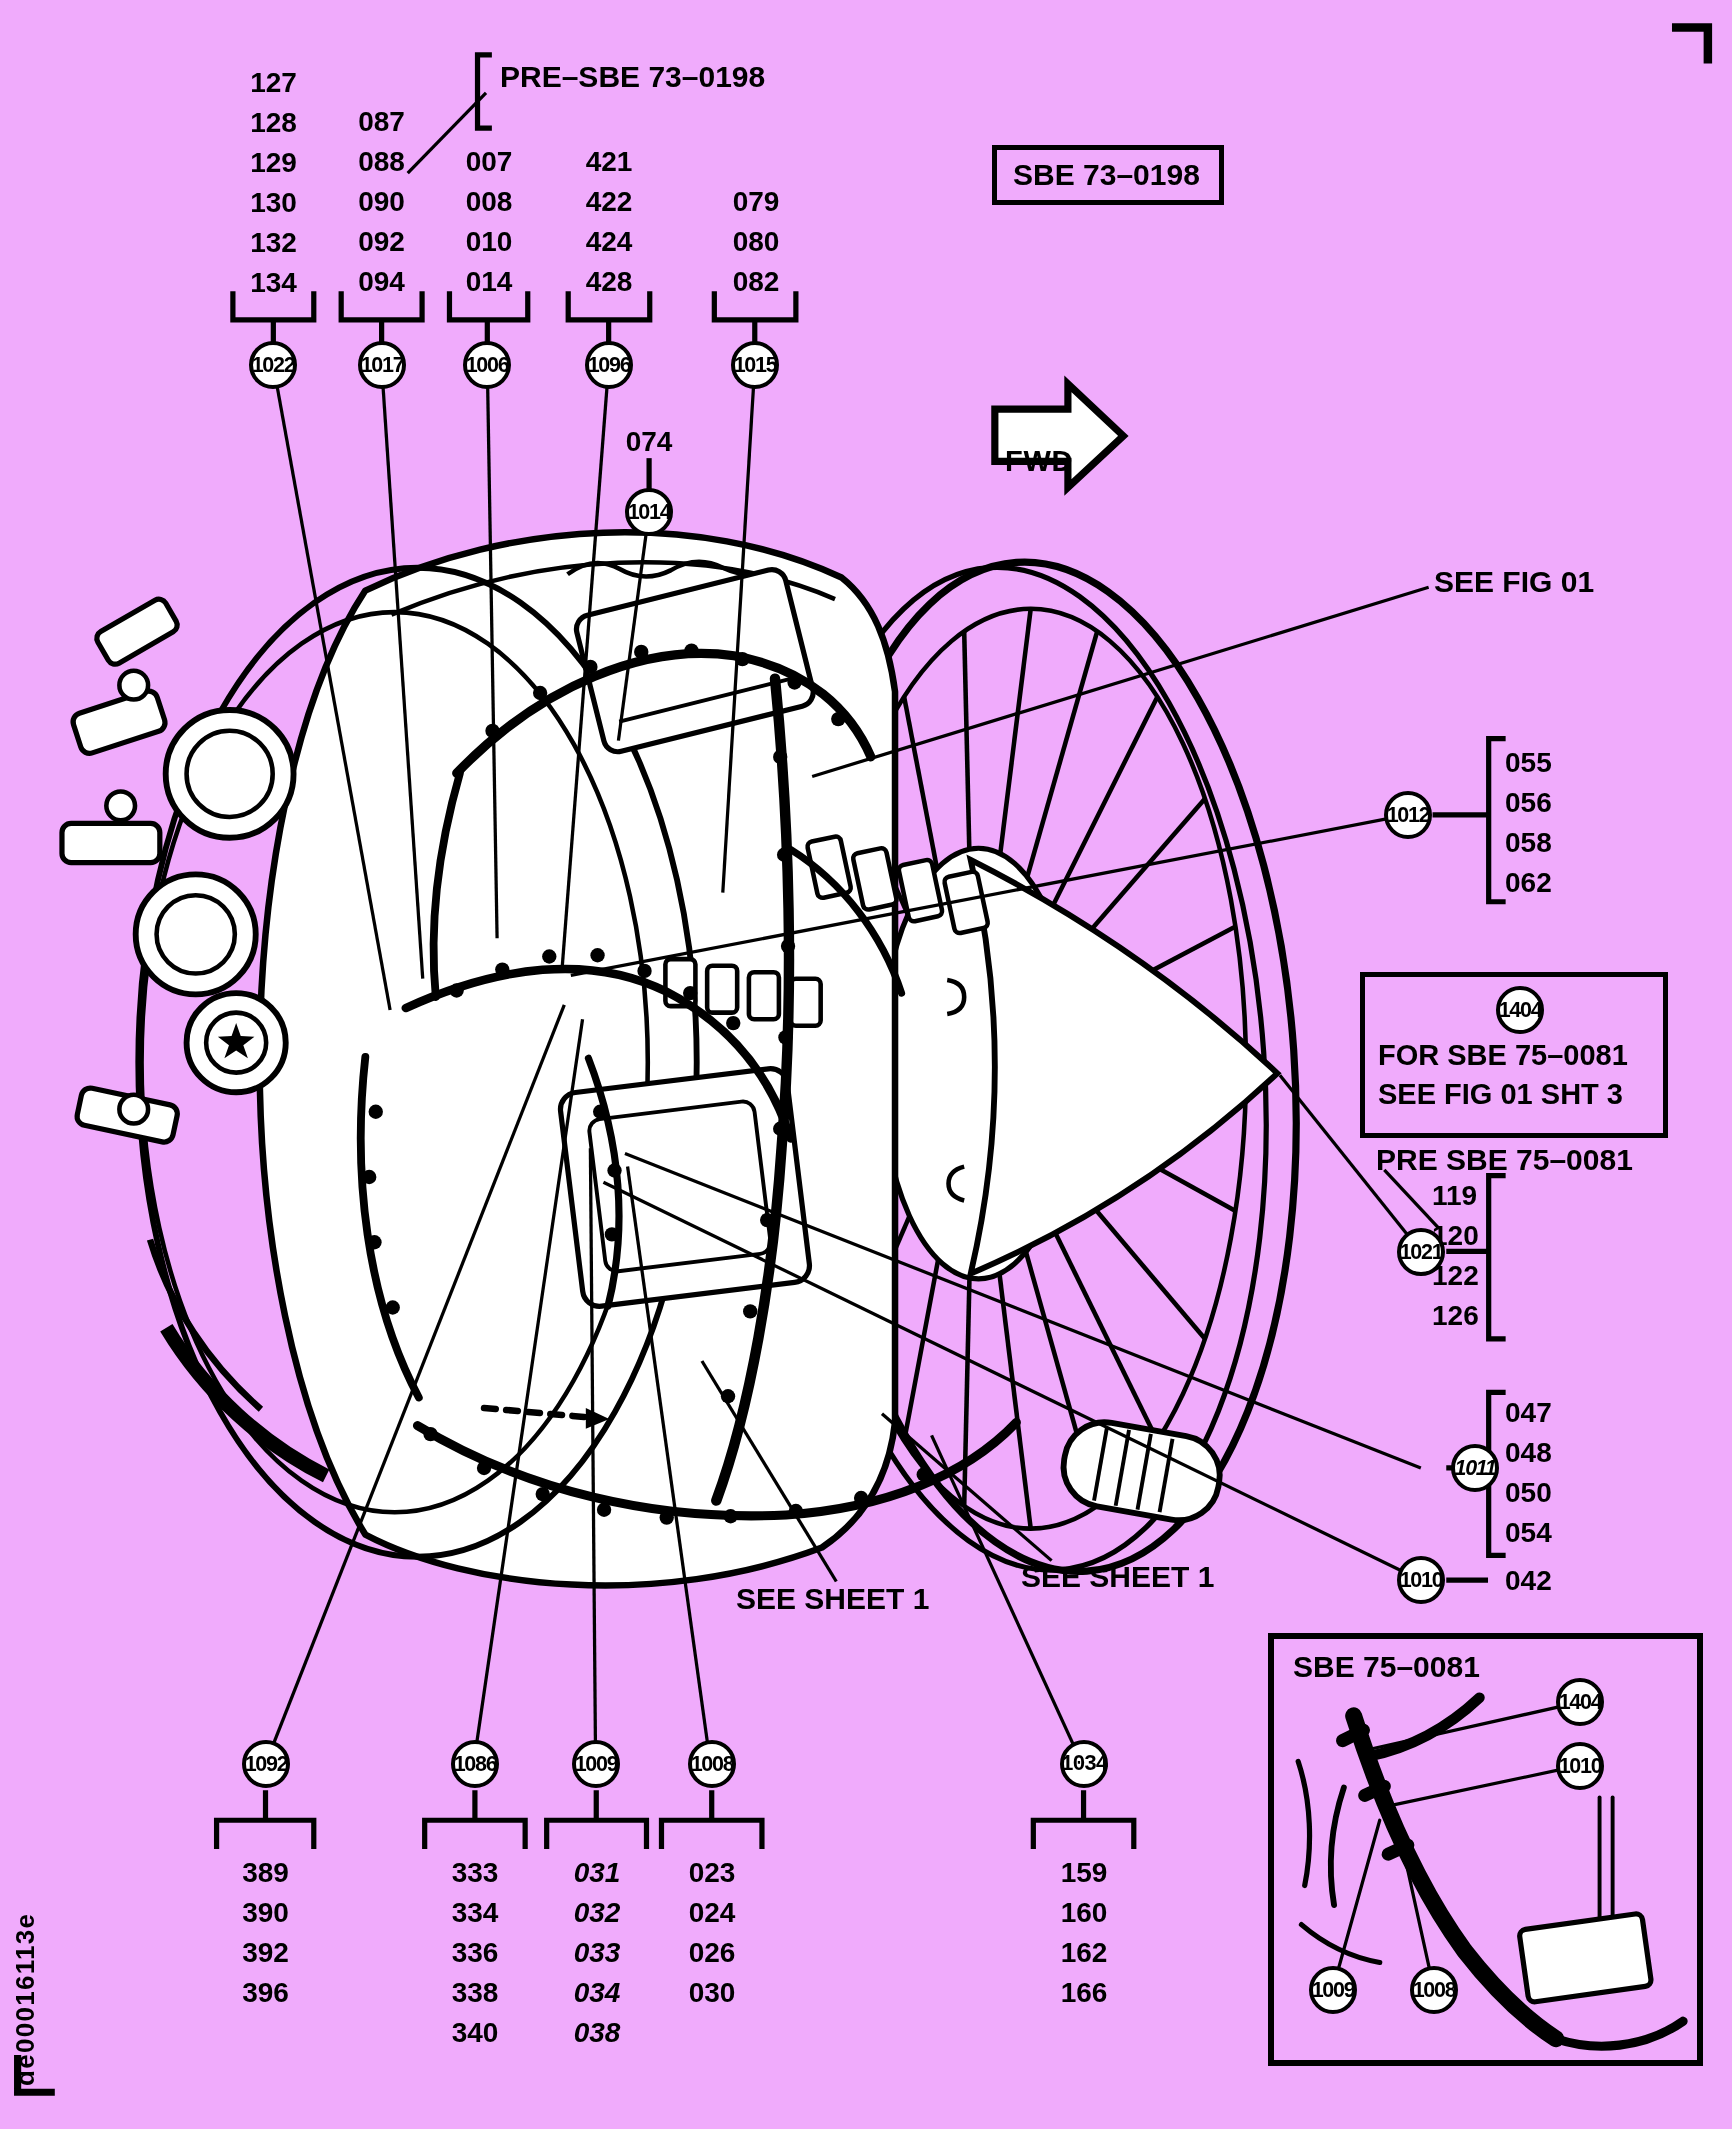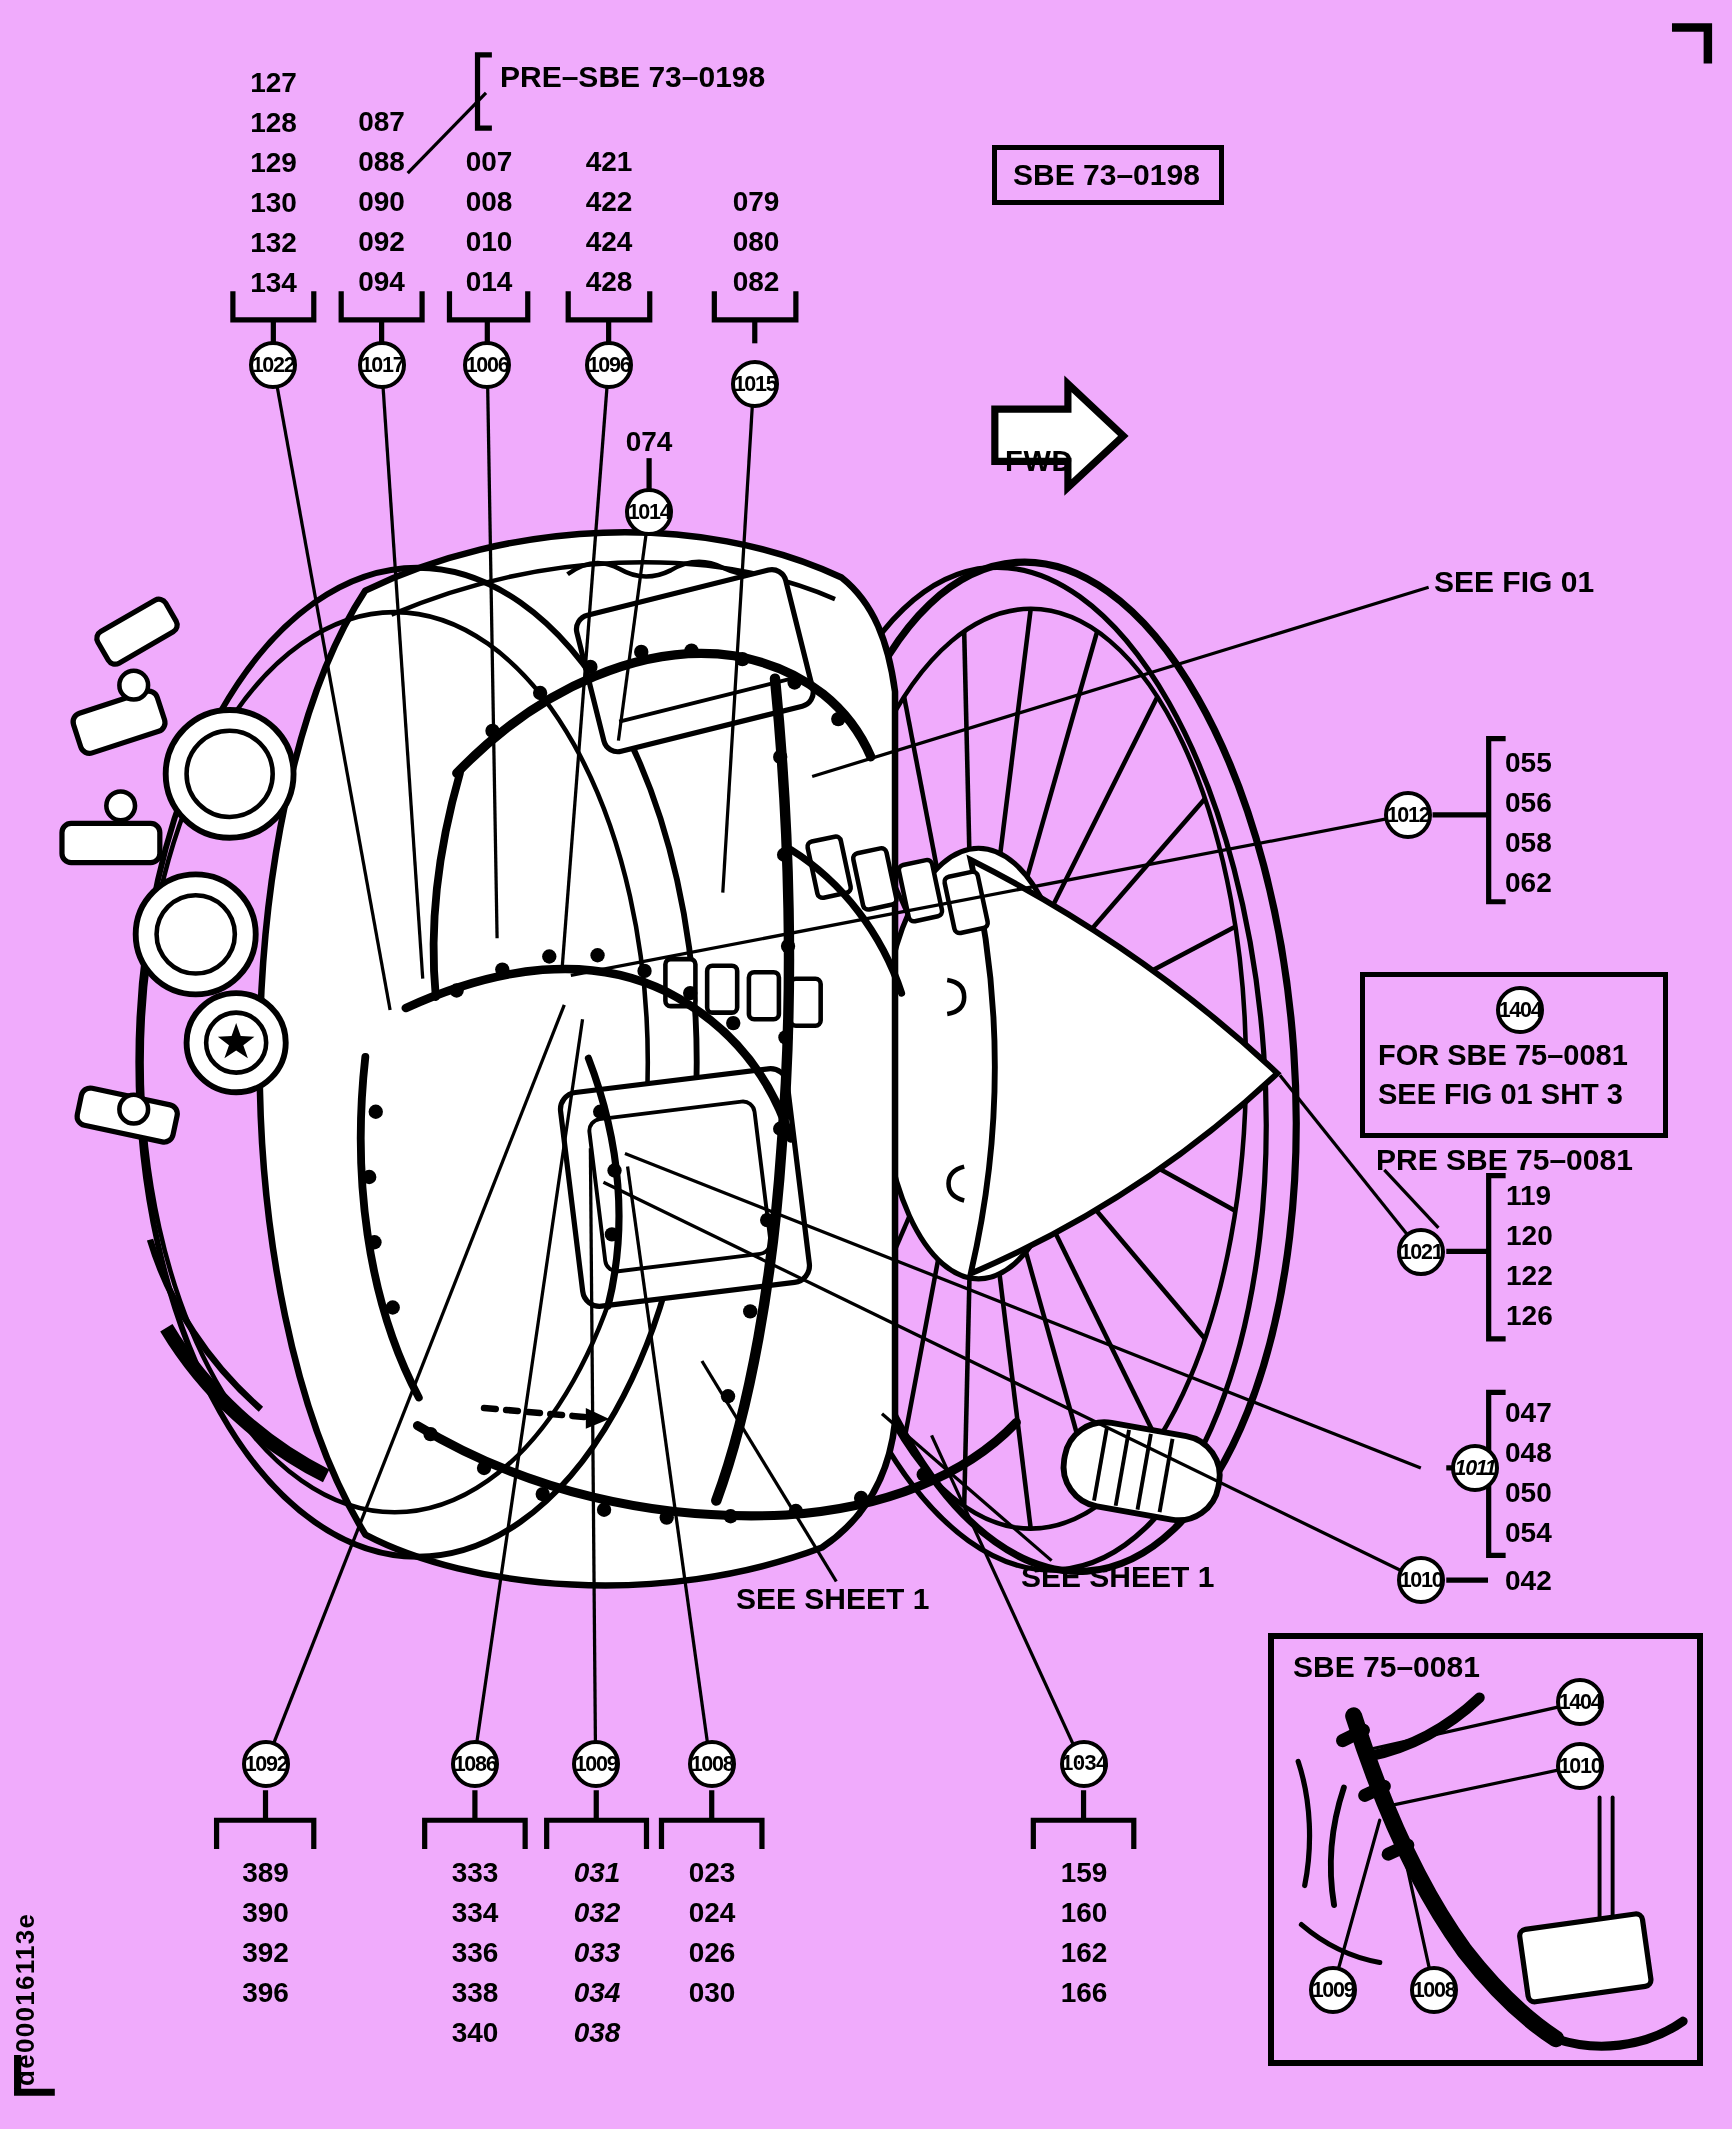--- a/index.html
+++ b/index.html
@@ -297,21 +297,21 @@
   <div class="num-col" style="left:715px;top:182px;width:82px;">
     <span>079</span>
     <span>080</span>
     <span>082</span>
   </div>
 
   <div class="co" style="left:273px;top:365px;">1022</div>
   <div class="co" style="left:382px;top:365px;">1017</div>
   <div class="co" style="left:487px;top:365px;">1006</div>
   <div class="co" style="left:609px;top:365px;">1096</div>
-  <div class="co" style="left:755px;top:384px;">1015</div>
+  <div class="co" style="left:755px;top:365px;">1015</div>
 
   <div class="lbl" style="left:500px;top:60px;">PRE–SBE 73–0198</div>
 
   <div class="box" style="left:992px;top:145px;width:232px;height:60px;"></div>
   <div class="lbl" style="left:1013px;top:158px;">SBE 73–0198</div>
 
   <div class="fwd-txt" style="left:1005px;top:421px;">FWD</div>
 
   <div class="num-col" style="left:610px;top:422px;width:78px;">
     <span>074</span>
@@ -328,21 +328,21 @@
     <span>062</span>
   </div>
 
   <div class="box" style="left:1360px;top:972px;width:308px;height:166px;border-width:5.9px;"></div>
   <div class="co" style="left:1520px;top:1010px;">1404</div>
   <div class="lbl" style="left:1378px;top:1039px;font-size:29px;">FOR SBE 75–0081</div>
   <div class="lbl" style="left:1378px;top:1078px;font-size:29px;">SEE FIG 01 SHT 3</div>
   <div class="lbl" style="left:1376px;top:1143px;">PRE SBE 75–0081</div>
 
   <div class="co" style="left:1421px;top:1252px;">1021</div>
-  <div class="num-col leftal" style="left:1506px;top:1176px;width:98px;">
+  <div class="num-col leftal" style="left:1432px;top:1176px;width:98px;">
     <span>119</span>
     <span>120</span>
     <span>122</span>
     <span>126</span>
   </div>
 
   <div class="co" style="left:1475px;top:1468px;font-style:italic;">1011</div>
   <div class="num-col leftal" style="left:1505px;top:1393px;width:98px;">
     <span>047</span>
     <span>048</span>

